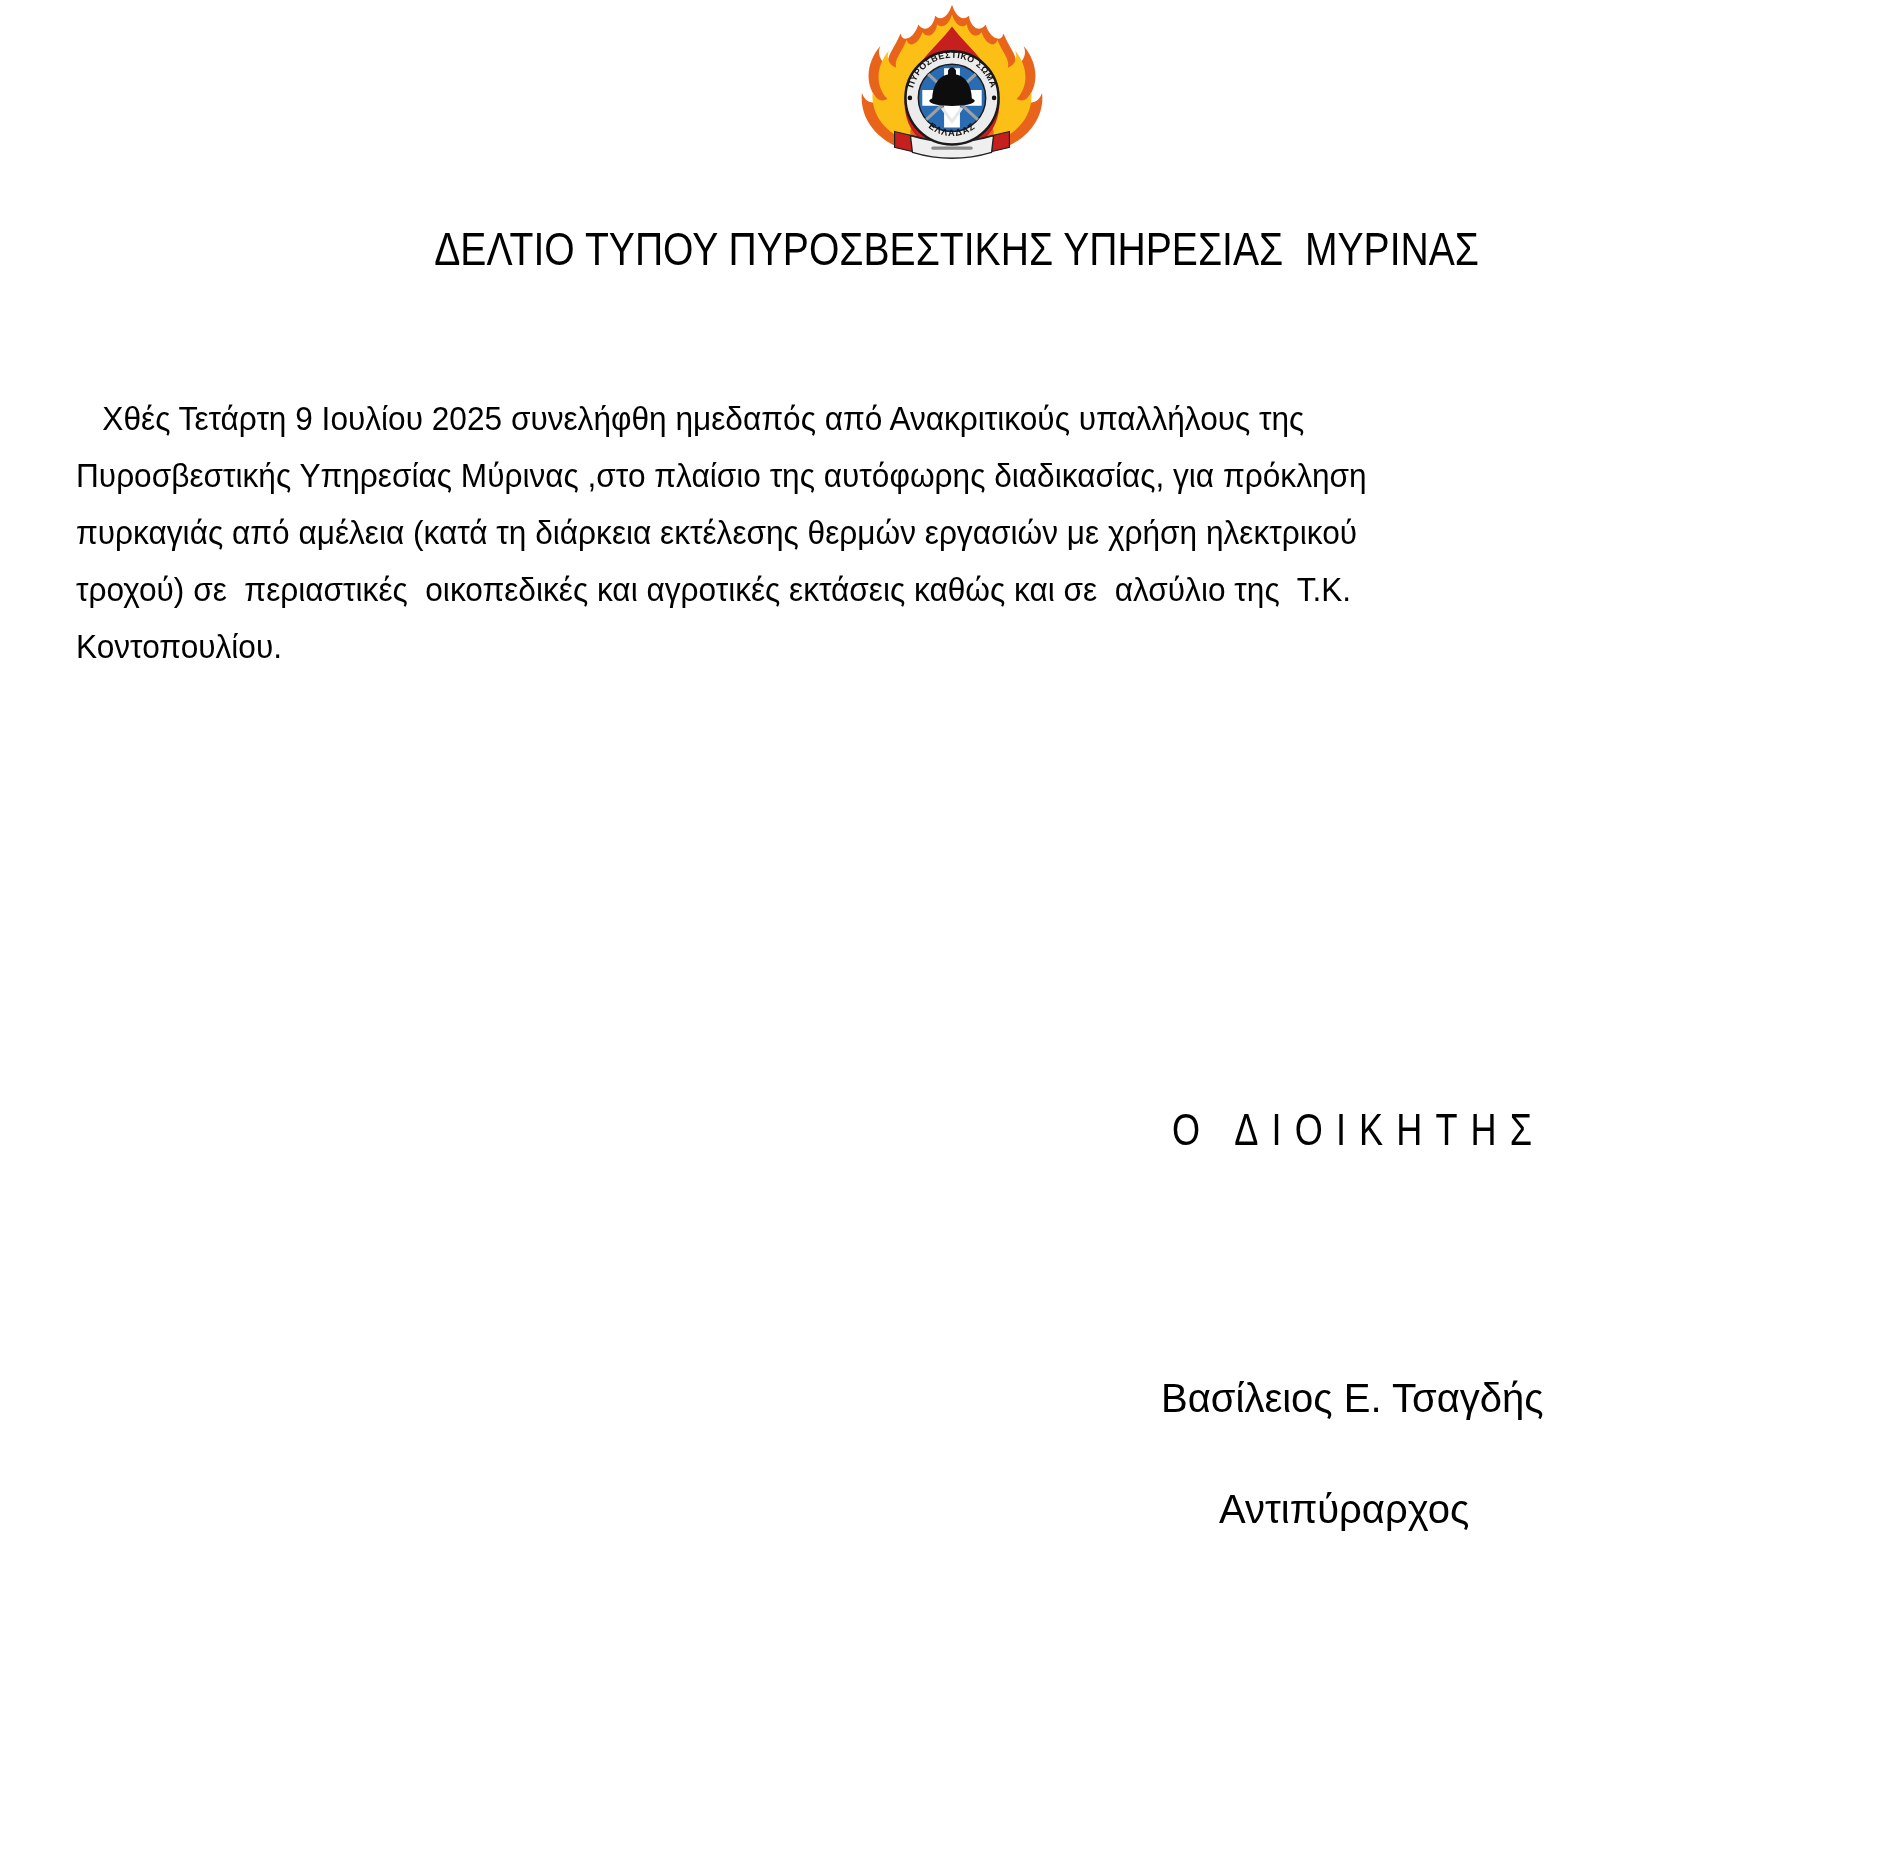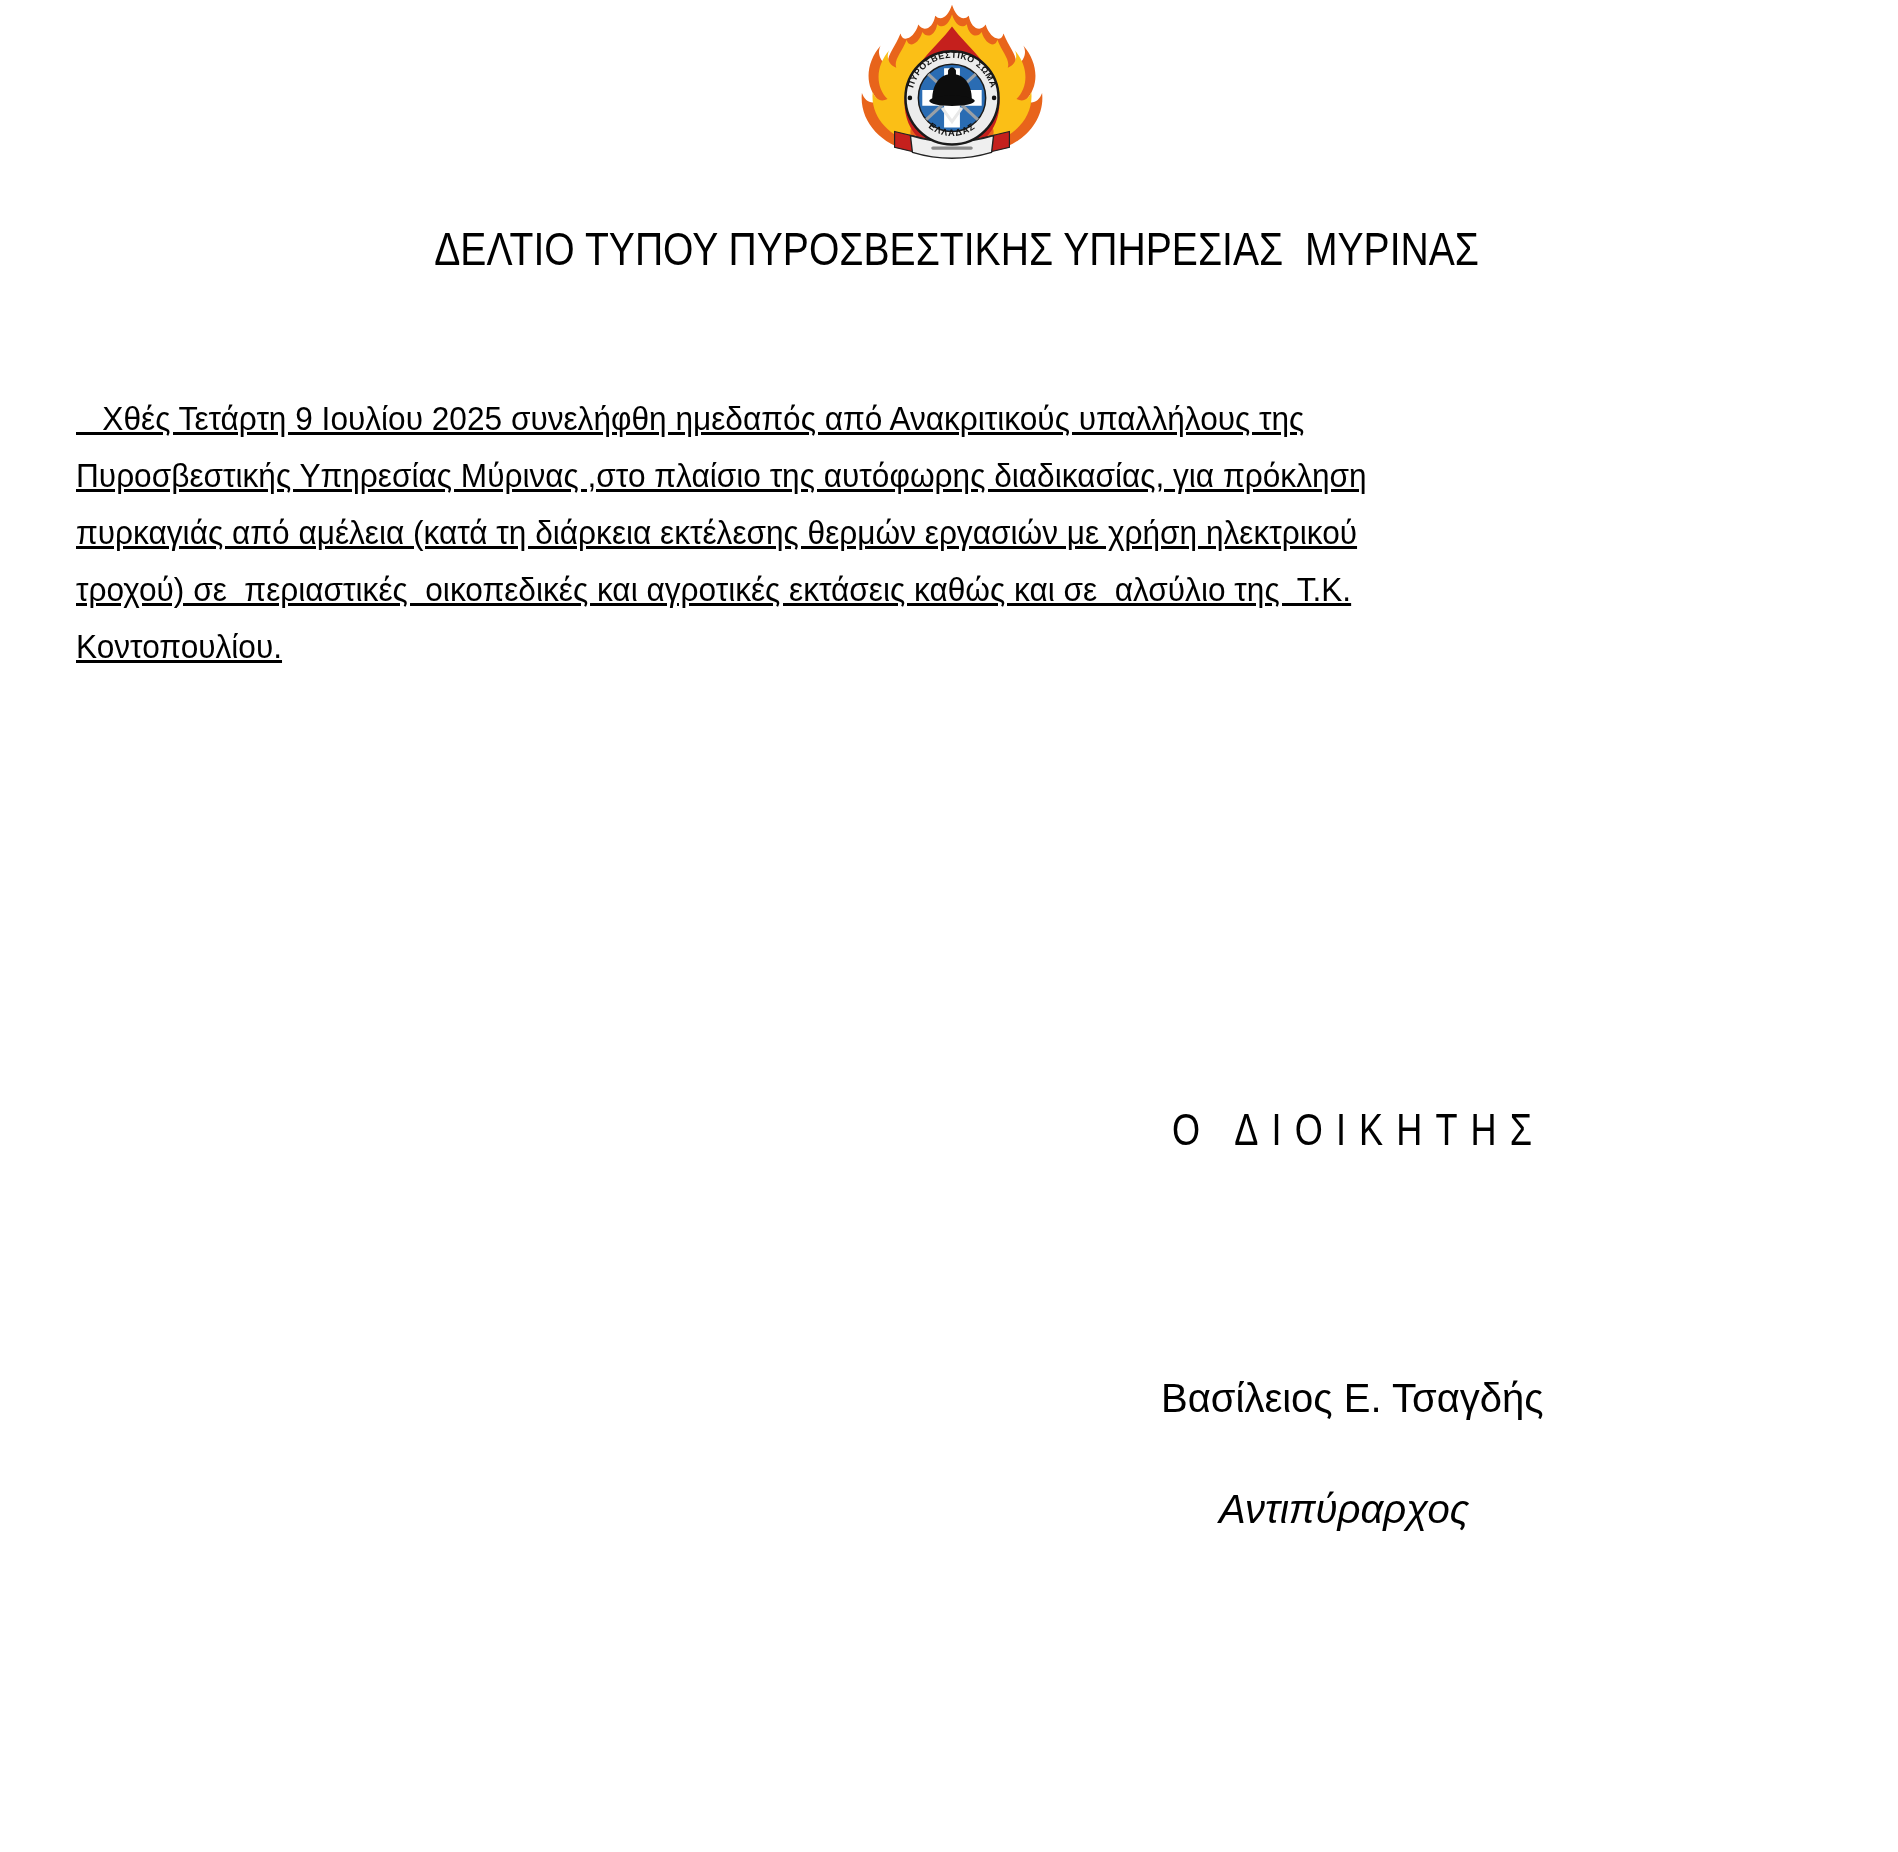--- a/index.html
+++ b/index.html
@@ -9,30 +9,30 @@
   .logo{position:absolute;left:853px;top:2px;width:198px;height:168px;}
   .logo svg{width:100%;height:100%;display:block;}
 
   .title{position:absolute;left:0;top:214px;width:100%;text-align:center;margin:8px;
          font-size:46px;font-weight:400;}
   .title .cond{display:inline-block;transform:scaleX(0.85);white-space:pre;}
 
   .para{position:absolute;left:76px;}
   .para .line{font-size:34px;line-height:57px;white-space:pre;
               transform:scaleX(0.93);transform-origin:0 50%;}
-  .p1{top:390px;text-decoration:underline;} .p2{top:692px;} .p3{top:834px;}
+  .p1{top:390px;} .p2{top:692px;} .p3{top:834px;}
 
   .sig-heading{position:absolute;left:1172px;top:1106px;font-size:44px;line-height:1.1;
                letter-spacing:16px;white-space:pre;transform:scaleX(0.82);transform-origin:0 0;}
 
   .stamp{position:absolute;left:715px;top:1191px;}
   .stamp .line{font-size:32px;line-height:43px;white-space:pre;}
 
   .sig-name{position:absolute;left:1161px;top:1376px;font-size:40px;line-height:1.1;white-space:pre;}
-  .sig-rank{position:absolute;left:1219px;top:1487px;font-size:40px;line-height:1.1;white-space:pre;font-style:italic;}
+  .sig-rank{position:absolute;left:1219px;top:1487px;font-size:40px;line-height:1.1;white-space:pre;}
 </style>
 </head>
 <body>
 
 <div class="page">
 
   <div class="logo">
     <svg viewBox="0 0 200 168">
 
       <path fill="#E8641B" d="M100 2 C96 14 89 19 83 13 C81 26 71 30 66 22 C62 36 50 41 48 31 C42 46 33 54 36 63 C27 60 24 50 28 43 C13 60 11 84 26 99 C18 103 12 99 9 91 C6 119 28 143 57 149 C51 141 51 134 55 129 C66 145 82 153 100 153 C118 153 134 145 145 129 C149 134 149 141 143 149 C172 143 194 119 191 91 C188 99 182 103 174 99 C189 84 187 60 172 43 C176 50 173 60 164 63 C167 54 158 46 152 31 C150 41 138 36 134 22 C129 30 119 26 117 13 C111 19 104 14 100 2 Z"></path>

